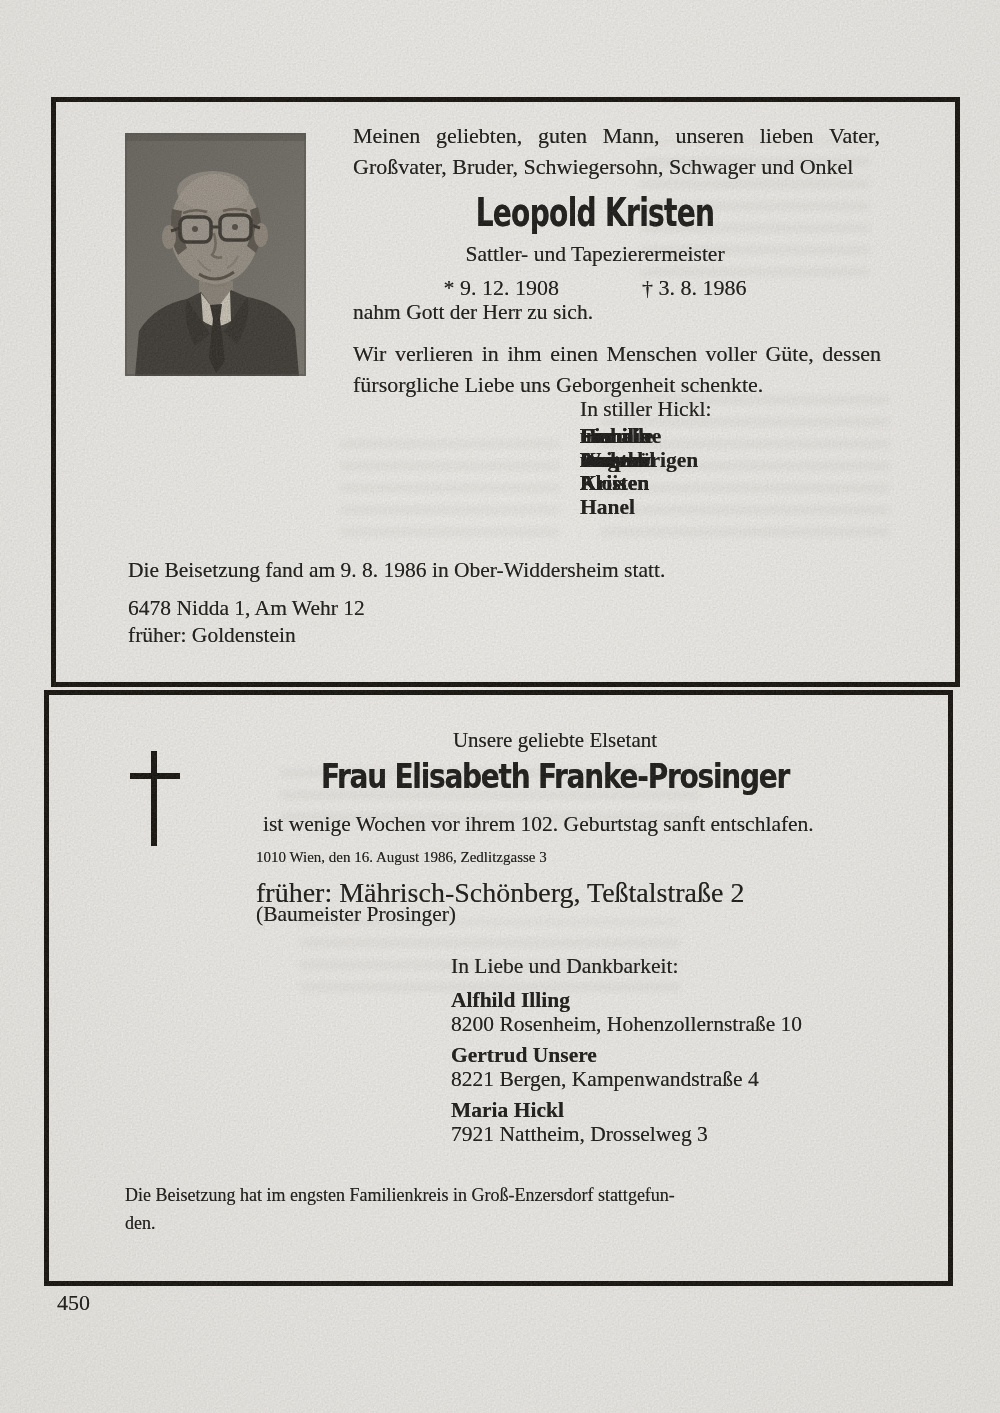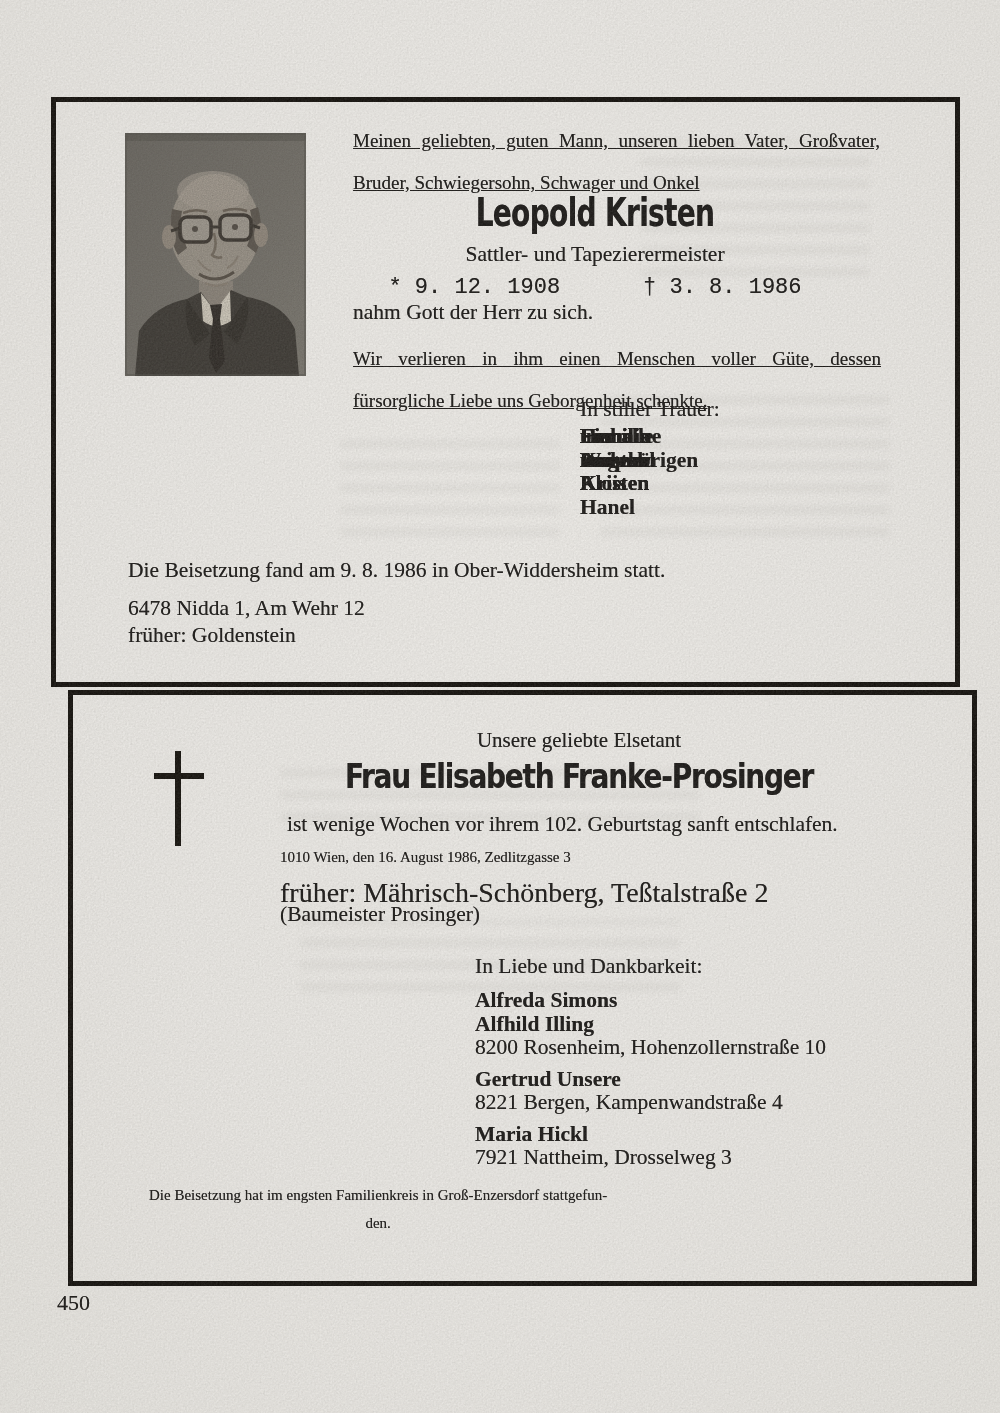--- a/index.html
+++ b/index.html
@@ -8,31 +8,31 @@
     background:radial-gradient(ellipse at 50% 38%, #ebe9e5 0%, #e8e6e2 55%, #e3e1dc 100%);
     font-family:"Liberation Serif", serif;
     color:#1d1b19;
     text-shadow:0 0 .4px rgba(20,18,16,.6);
   }
   .noise{position:absolute;left:0;top:0;pointer-events:none;opacity:.55;}
   .ghost{position:absolute;filter:blur(3px);opacity:.55;pointer-events:none;
     background:repeating-linear-gradient(0deg, transparent 0 14px, rgba(110,104,96,.12) 14px 22px);}
   .obit-box{position:absolute;border:5px solid #16130f;}
   .box1{left:51px;top:97px;width:899px;height:580px;}
-  .box2{left:68px;top:690px;width:899px;height:586px;}
+  .box2{left:44px;top:690px;width:899px;height:586px;}
   .obit-box p,.obit-box h1,.obit-box h2{margin:0;position:absolute;}
-  .body-text{font-size:19px;line-height:42px;text-decoration:underline;}
+  .body-text{font-size:22px;line-height:31px;}
   
   .photo{position:absolute;left:69px;top:31px;width:181px;height:243px;}
   .intro1{left:297px;top:18px;width:527px;text-align:justify;}
   .head-block1{position:absolute;left:239px;top:88px;width:600px;text-align:center;}
   .head-block1 h1{position:static;font-family:"DejaVu Sans",sans-serif;font-weight:bold;
     font-size:39px;line-height:46px;letter-spacing:-1px;transform:scaleX(.72);white-space:nowrap;}
   .head-block1 .prof{position:static;font-size:21.5px;line-height:28px;margin-top:4px;}
-  .dates{margin-top:7px;font-size:22px;display:flex;justify-content:center;gap:83px;font-family:Liberation Mono, monospace;}
+  .dates{margin-top:7px;font-size:22px;display:flex;justify-content:center;gap:83px;}
   .nahm{left:297px;top:198px;font-size:21.5px;}
   .tribute{left:297px;top:236px;width:528px;text-align:justify;}
   .trauer-label{left:524px;top:295px;font-size:21.5px;}
   .mourners1{position:absolute;left:524px;top:323px;font-weight:bold;font-size:21.5px;line-height:23.5px;}
   .burial1{left:72px;top:456px;font-size:21.5px;}
   .addr1a{left:72px;top:494px;font-size:21.5px;}
   .addr1b{left:72px;top:521px;font-size:21.5px;}
   
   .cross{position:absolute;left:81px;top:56px;width:50px;height:95px;}
   .cross .v{position:absolute;left:21px;top:0;width:6px;height:95px;background:#17140f;}
@@ -43,21 +43,21 @@
     font-size:33px;line-height:40px;letter-spacing:-1.5px;transform:scaleX(.85);white-space:nowrap;margin-top:3px;}
   .passing{left:214px;top:117px;font-size:21.5px;white-space:nowrap;}
   .waddr1{left:207px;top:154px;font-size:15px;}
   .waddr2{left:207px;top:182px;font-size:28px;}
   .waddr3{left:207px;top:207px;font-size:21.5px;}
   .mourning2{position:absolute;left:402px;top:258px;font-size:21.5px;}
   .mourning2 .label2{position:static;line-height:26px;margin-bottom:10px;}
   .grp{margin-top:8px;}
   .grp p{position:static;line-height:23.5px;}
   .bold{font-weight:bold;}
-  .burial2{left:76px;top:486px;font-size:15px;line-height:28px;text-align:center;}
+  .burial2{left:76px;top:486px;font-size:18px;line-height:28px;}
   .pageno{position:absolute;left:57px;top:1290px;font-size:22px;margin:0;}
 </style>
 </head>
 <body>
 
 <div class="page">
 
   <div class="ghost" style="left:640px;top:140px;width:230px;height:150px;"></div>
   <div class="ghost" style="left:600px;top:390px;width:290px;height:160px;"></div>
   <div class="ghost" style="left:340px;top:440px;width:220px;height:110px;"></div>
@@ -116,21 +116,21 @@
       <p class="prof">Sattler- und Tapezierermeister</p>
       <div class="dates">
         <span>* 9. 12. 1908</span>
         <span>† 3. 8. 1986</span>
       </div>
     </div>
 
     <p class="nahm">nahm Gott der Herr zu sich.</p>
     <p class="tribute body-text">Wir verlieren in ihm einen Menschen voller Güte, dessen fürsorgliche Liebe uns Geborgenheit schenkte.</p>
 
-    <p class="trauer-label">In stiller Trauer:</p>
+    <p class="trauer-label">In stiller Hickl:</p>
     <div class="mourners1">
       <p>Liane Kristen</p>
       <p>Familie Leopold Kristen</p>
       <p>Familie Werner Kristen</p>
       <p>Hermine und Alois Hanel</p>
       <p>und alle Angehörigen</p>
     </div>
 
     <p class="burial1">Die Beisetzung fand am 9. 8. 1986 in Ober-Widdersheim statt.</p>
     <p class="addr1a">6478 Nidda 1, Am Wehr 12</p>
@@ -150,21 +150,20 @@
     </div>
 
     <p class="passing">ist wenige Wochen vor ihrem 102. Geburtstag sanft entschlafen.</p>
     <p class="waddr1">1010 Wien, den 16. August 1986, Zedlitzgasse 3</p>
     <p class="waddr2">früher: Mährisch-Schönberg, Teßtalstraße 2</p>
     <p class="waddr3">(Baumeister Prosinger)</p>
 
     <div class="mourning2">
       <p class="label2">In Liebe und Dankbarkeit:</p>
       <div class="grp">
-        <p class="bold">Alfreda Simons</p>
         <p class="bold">Alfhild Illing</p>
         <p>8200 Rosenheim, Hohenzollernstraße 10</p>
       </div>
       <div class="grp">
         <p class="bold">Gertrud Unsere</p>
         <p>8221 Bergen, Kampenwandstraße 4</p>
       </div>
       <div class="grp">
         <p class="bold">Maria Hickl</p>
         <p>7921 Nattheim, Drosselweg 3</p>

